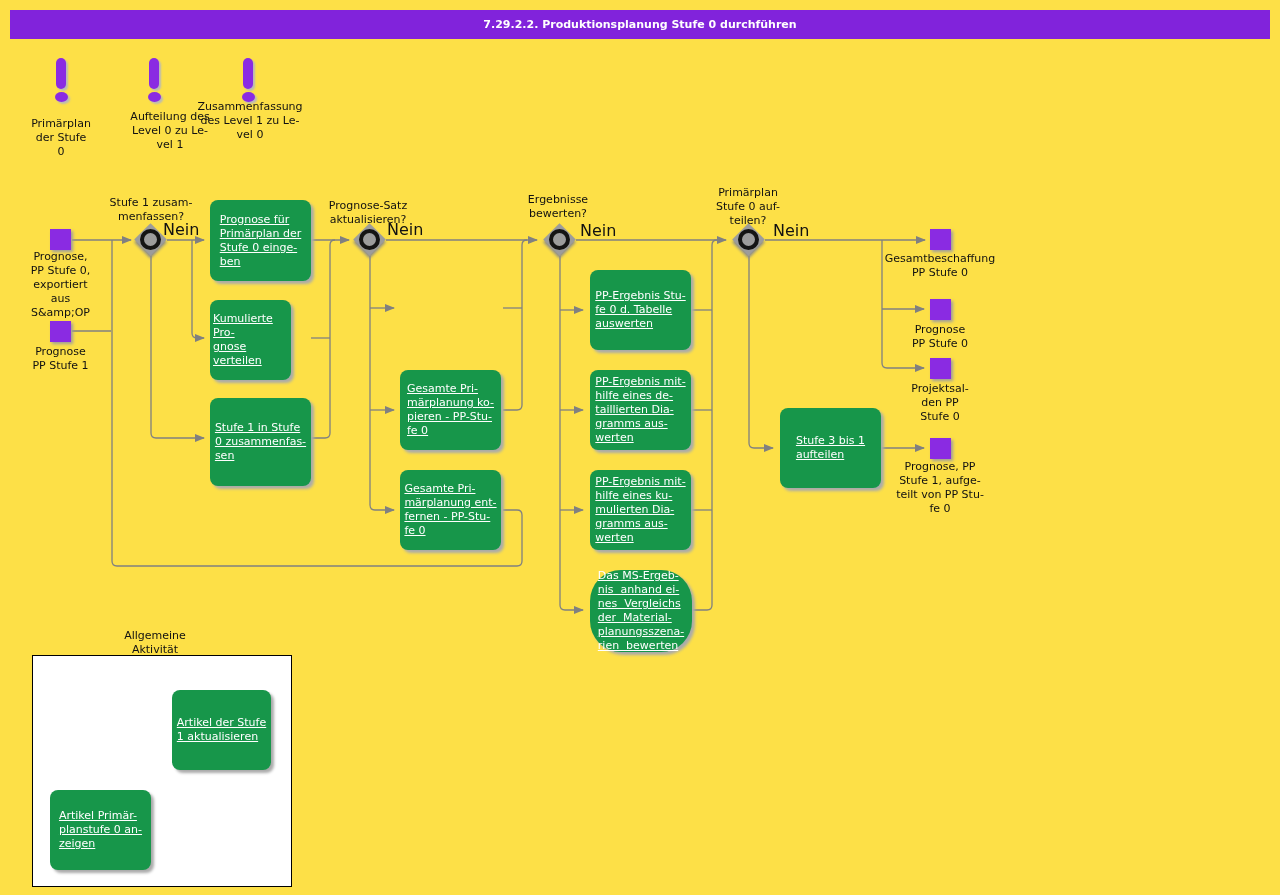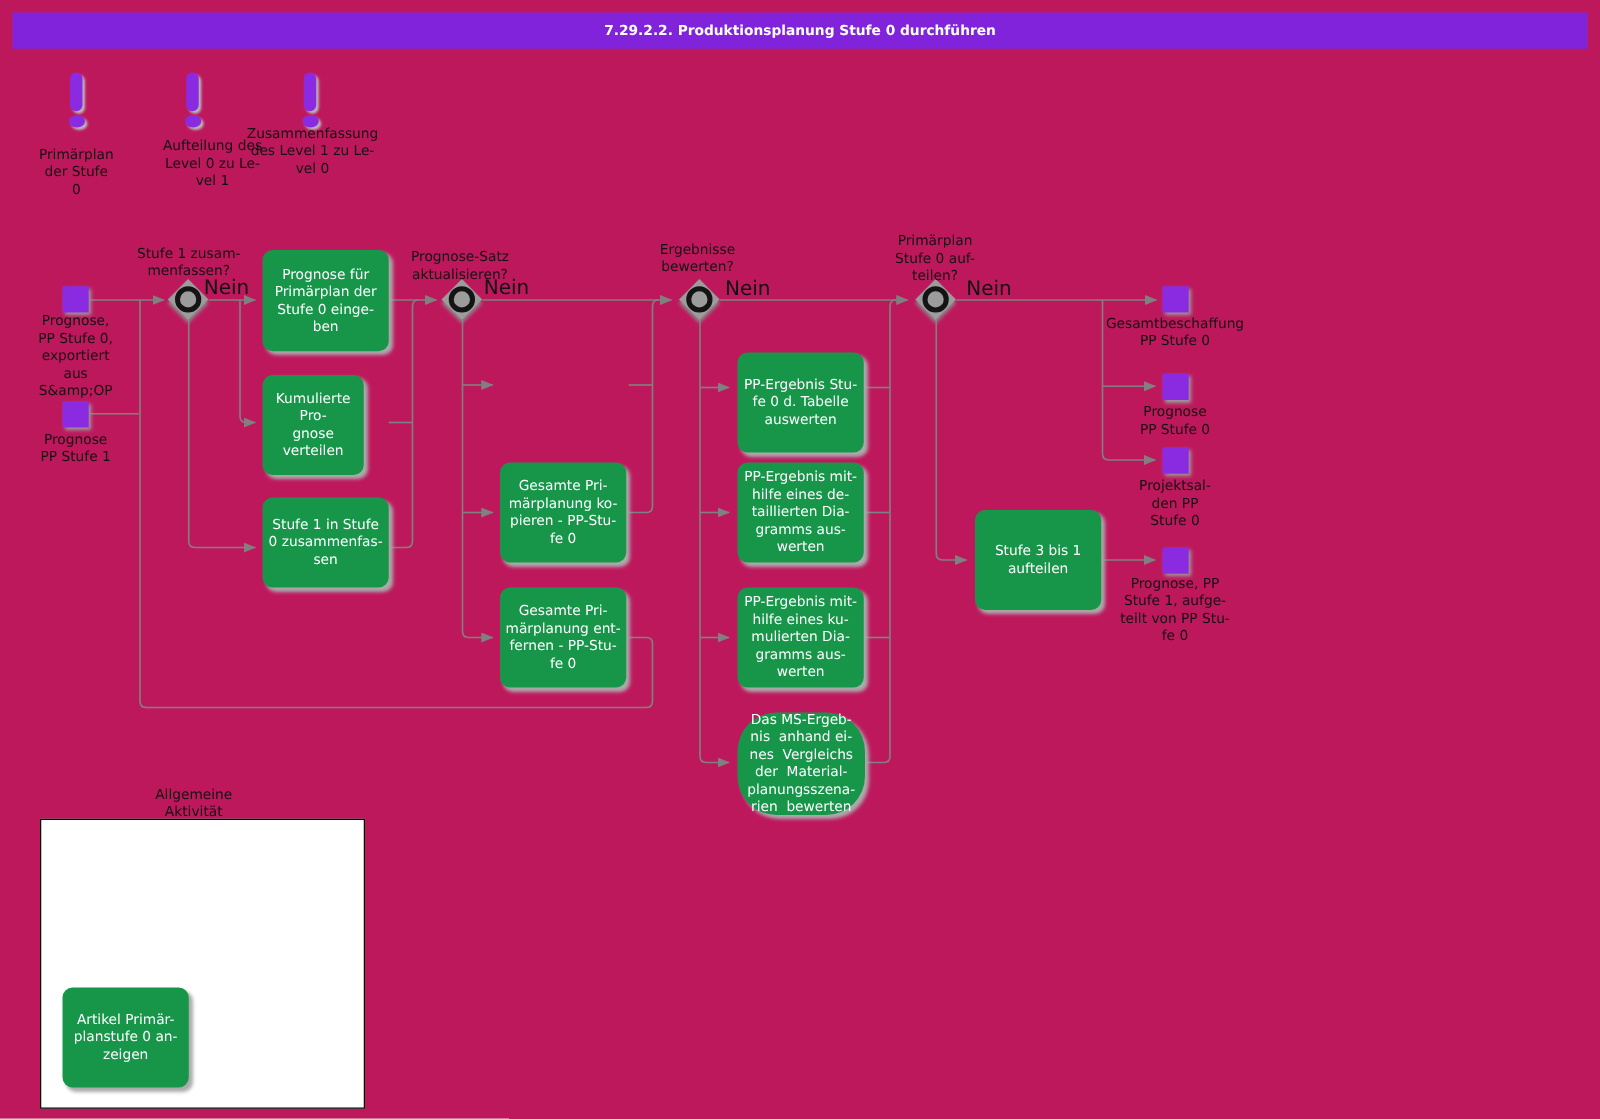--- a/index.html
+++ b/index.html
@@ -1,28 +1,28 @@
 <!DOCTYPE html>
 <html><head>
 <meta charset="utf-8">
 <style>
   html,body{margin:0;padding:0;background:#fff;}
-  .stage{position:relative;width:1280px;height:895px;background:#be185d;overflow:hidden;
+  .stage{position:relative;width:1280px;height:895px;background:#fde047;overflow:hidden;
          font-family:"DejaVu Sans","Liberation Sans",sans-serif;color:#111;}
   .wires{position:absolute;left:0;top:0;width:1280px;height:895px;}
   .header{position:absolute;left:10px;top:10px;width:1260px;height:29px;background:#8123DB;
           display:flex;align-items:center;justify-content:center;}
   .header span{color:#fff;font-size:11px;font-weight:bold;}
   .lbl{position:absolute;font-size:11px;line-height:14px;text-align:center;
        white-space:pre-line;color:#111;}
   .nein{position:absolute;font-size:16px;line-height:13px;color:#111;}
   .task{position:absolute;background:#17964A;color:#fff;border-radius:8px;
         box-shadow:3px 3px 3px #ababab;display:flex;align-items:center;justify-content:center;
-        text-align:center;font-size:11px;line-height:14px;white-space:pre-line;
-        padding:3px;box-sizing:border-box;}
+        text-align:left;font-size:11px;line-height:14px;white-space:pre-line;
+        padding:3px;box-sizing:border-box;text-decoration:underline;}
   .task.pre{white-space:pre;border-radius:31px;}
   .event-sq{position:absolute;width:21px;height:21px;background:#8A2BE2;
             box-shadow:2px 2px 3px #9d9d9d;}
   .diamond{position:absolute;width:23px;height:23px;background:#9C9C9C;
            transform:rotate(45deg);box-shadow:2px 2px 3px #8b8b8b;}
   .ring{position:absolute;width:13px;height:13px;border:4px solid #141414;border-radius:50%;
         background:transparent;}
   .excl-bar{position:absolute;width:10px;height:31px;background:#8A2BE2;border-radius:5px;
             box-shadow:2px 2px 2px #b9b9b9;}
   .excl-dot{position:absolute;width:13px;height:10px;background:#8A2BE2;border-radius:50%;
@@ -150,34 +150,34 @@
 Stufe 0 auf-
 teilen?</div>
   <div class="nein" style="left:773px;top:224px">Nein</div>
 
   <div class="task" style="left:210px;top:200px;width:101px;height:81px">Prognose für
 Primärplan der
 Stufe 0 einge-
 ben</div>
   <div class="task" style="left:210px;top:300px;width:81px;height:80px">Kumulierte Pro-
 gnose verteilen</div>
-  <div class="task" style="left:210px;top:398px;width:101px;height:72px">Stufe 1 in Stufe
+  <div class="task" style="left:210px;top:398px;width:101px;height:88px">Stufe 1 in Stufe
 0 zusammenfas-
 sen</div>
 
   <div class="task" style="left:400px;top:370px;width:101px;height:80px">Gesamte Pri-
 märplanung ko-
 pieren - PP-Stu-
 fe 0</div>
   <div class="task" style="left:400px;top:470px;width:101px;height:80px">Gesamte Pri-
 märplanung ent-
 fernen - PP-Stu-
 fe 0</div>
 
-  <div class="task" style="left:590px;top:282px;width:101px;height:80px">PP-Ergebnis Stu-
+  <div class="task" style="left:590px;top:270px;width:101px;height:80px">PP-Ergebnis Stu-
 fe 0 d. Tabelle
 auswerten</div>
   <div class="task" style="left:590px;top:370px;width:101px;height:80px">PP-Ergebnis mit-
 hilfe eines de-
 taillierten Dia-
 gramms aus-
 werten</div>
   <div class="task" style="left:590px;top:470px;width:101px;height:80px">PP-Ergebnis mit-
 hilfe eines ku-
 mulierten Dia-
@@ -209,17 +209,19 @@
   <div class="event-sq" style="left:930px;top:438px"></div>
   <div class="lbl" style="left:884px;top:460px;width:112px">Prognose, PP
 Stufe 1, aufge-
 teilt von PP Stu-
 fe 0</div>
 
   <div class="lbl" style="left:105px;top:629px;width:100px">Allgemeine
 Aktivität</div>
   <div class="gbox" style="left:32px;top:655px;width:258px;height:230px"></div>
 
+  <div class="task" style="left:172px;top:690px;width:99px;height:80px">Artikel der Stufe
+1 aktualisieren</div>
   <div class="task" style="left:50px;top:790px;width:101px;height:80px">Artikel Primär-
 planstufe 0 an-
 zeigen</div>
 
 </div>
 
 </body></html>

